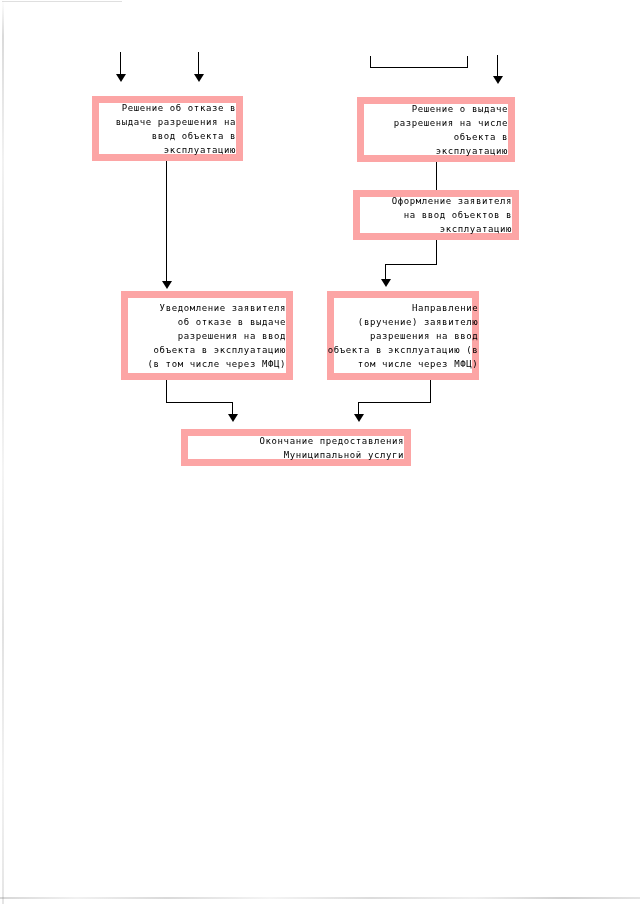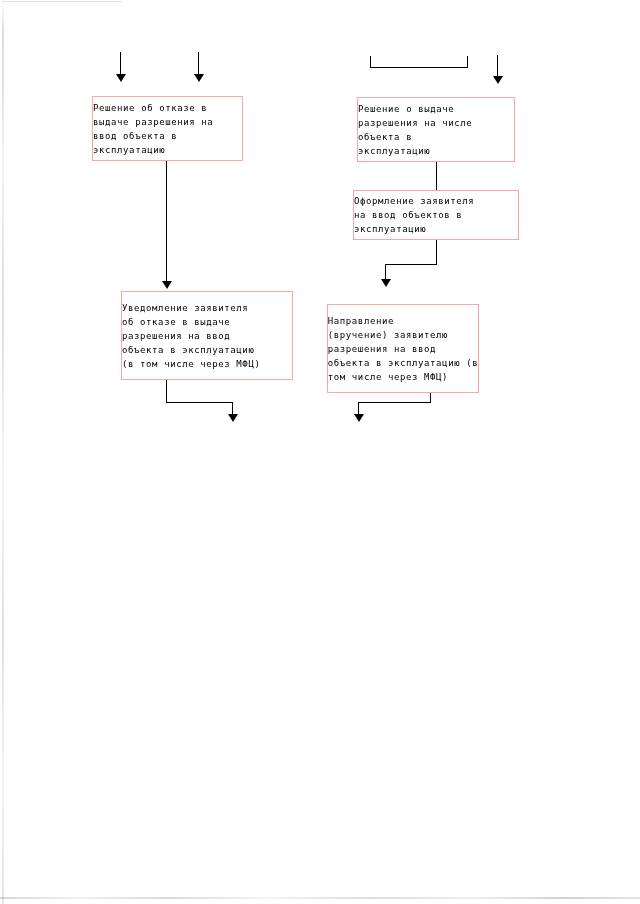--- a/index.html
+++ b/index.html
@@ -58,26 +58,26 @@
     top: 1px;
     width: 120px;
     height: 1px;
     background: rgba(150,150,150,0.30);
   }
 
   
   .node {
     position: absolute;
     box-sizing: border-box;
-    border: 1px solid #fca5a5;
+    border: 7px solid #fca5a5;
     background: #ffffff;
     display: flex;
     align-items: center;
     justify-content: center;
-    text-align: left;
+    text-align: right;
     font-size: 9px;
     line-height: 14px;
     letter-spacing: 0.6px;
     white-space: pre;
     z-index: 3;
   }
   .node .node-text {
     display: block;
     width: 100%;
   }
@@ -169,22 +169,26 @@
   </div>
 
   <div class="node" style="left:121px; top:291px; width:172px; height:89px;">
     <span class="node-text">Уведомление заявителя
 об отказе в выдаче
 разрешения на ввод
 объекта в эксплуатацию
 (в том числе через МФЦ)</span>
   </div>
 
-  <div class="node overflow" style="left:327px; top:304px; width:152px; height:89px;">
+  <div class="node overflow" style="left:327px; top:291px; width:152px; height:89px;">
     <span class="node-text">Направление
 (вручение) заявителю
 разрешения на ввод
 объекта в эксплуатацию (в
 том числе через МФЦ)</span>
   </div>
 
+  <div class="node" style="left:181px; top:429px; width:230px; height:37px;">
+    <span class="node-text">Окончание предоставления
+Муниципальной услуги</span>
+  </div>
 
 </div>
 
 </body></html>

